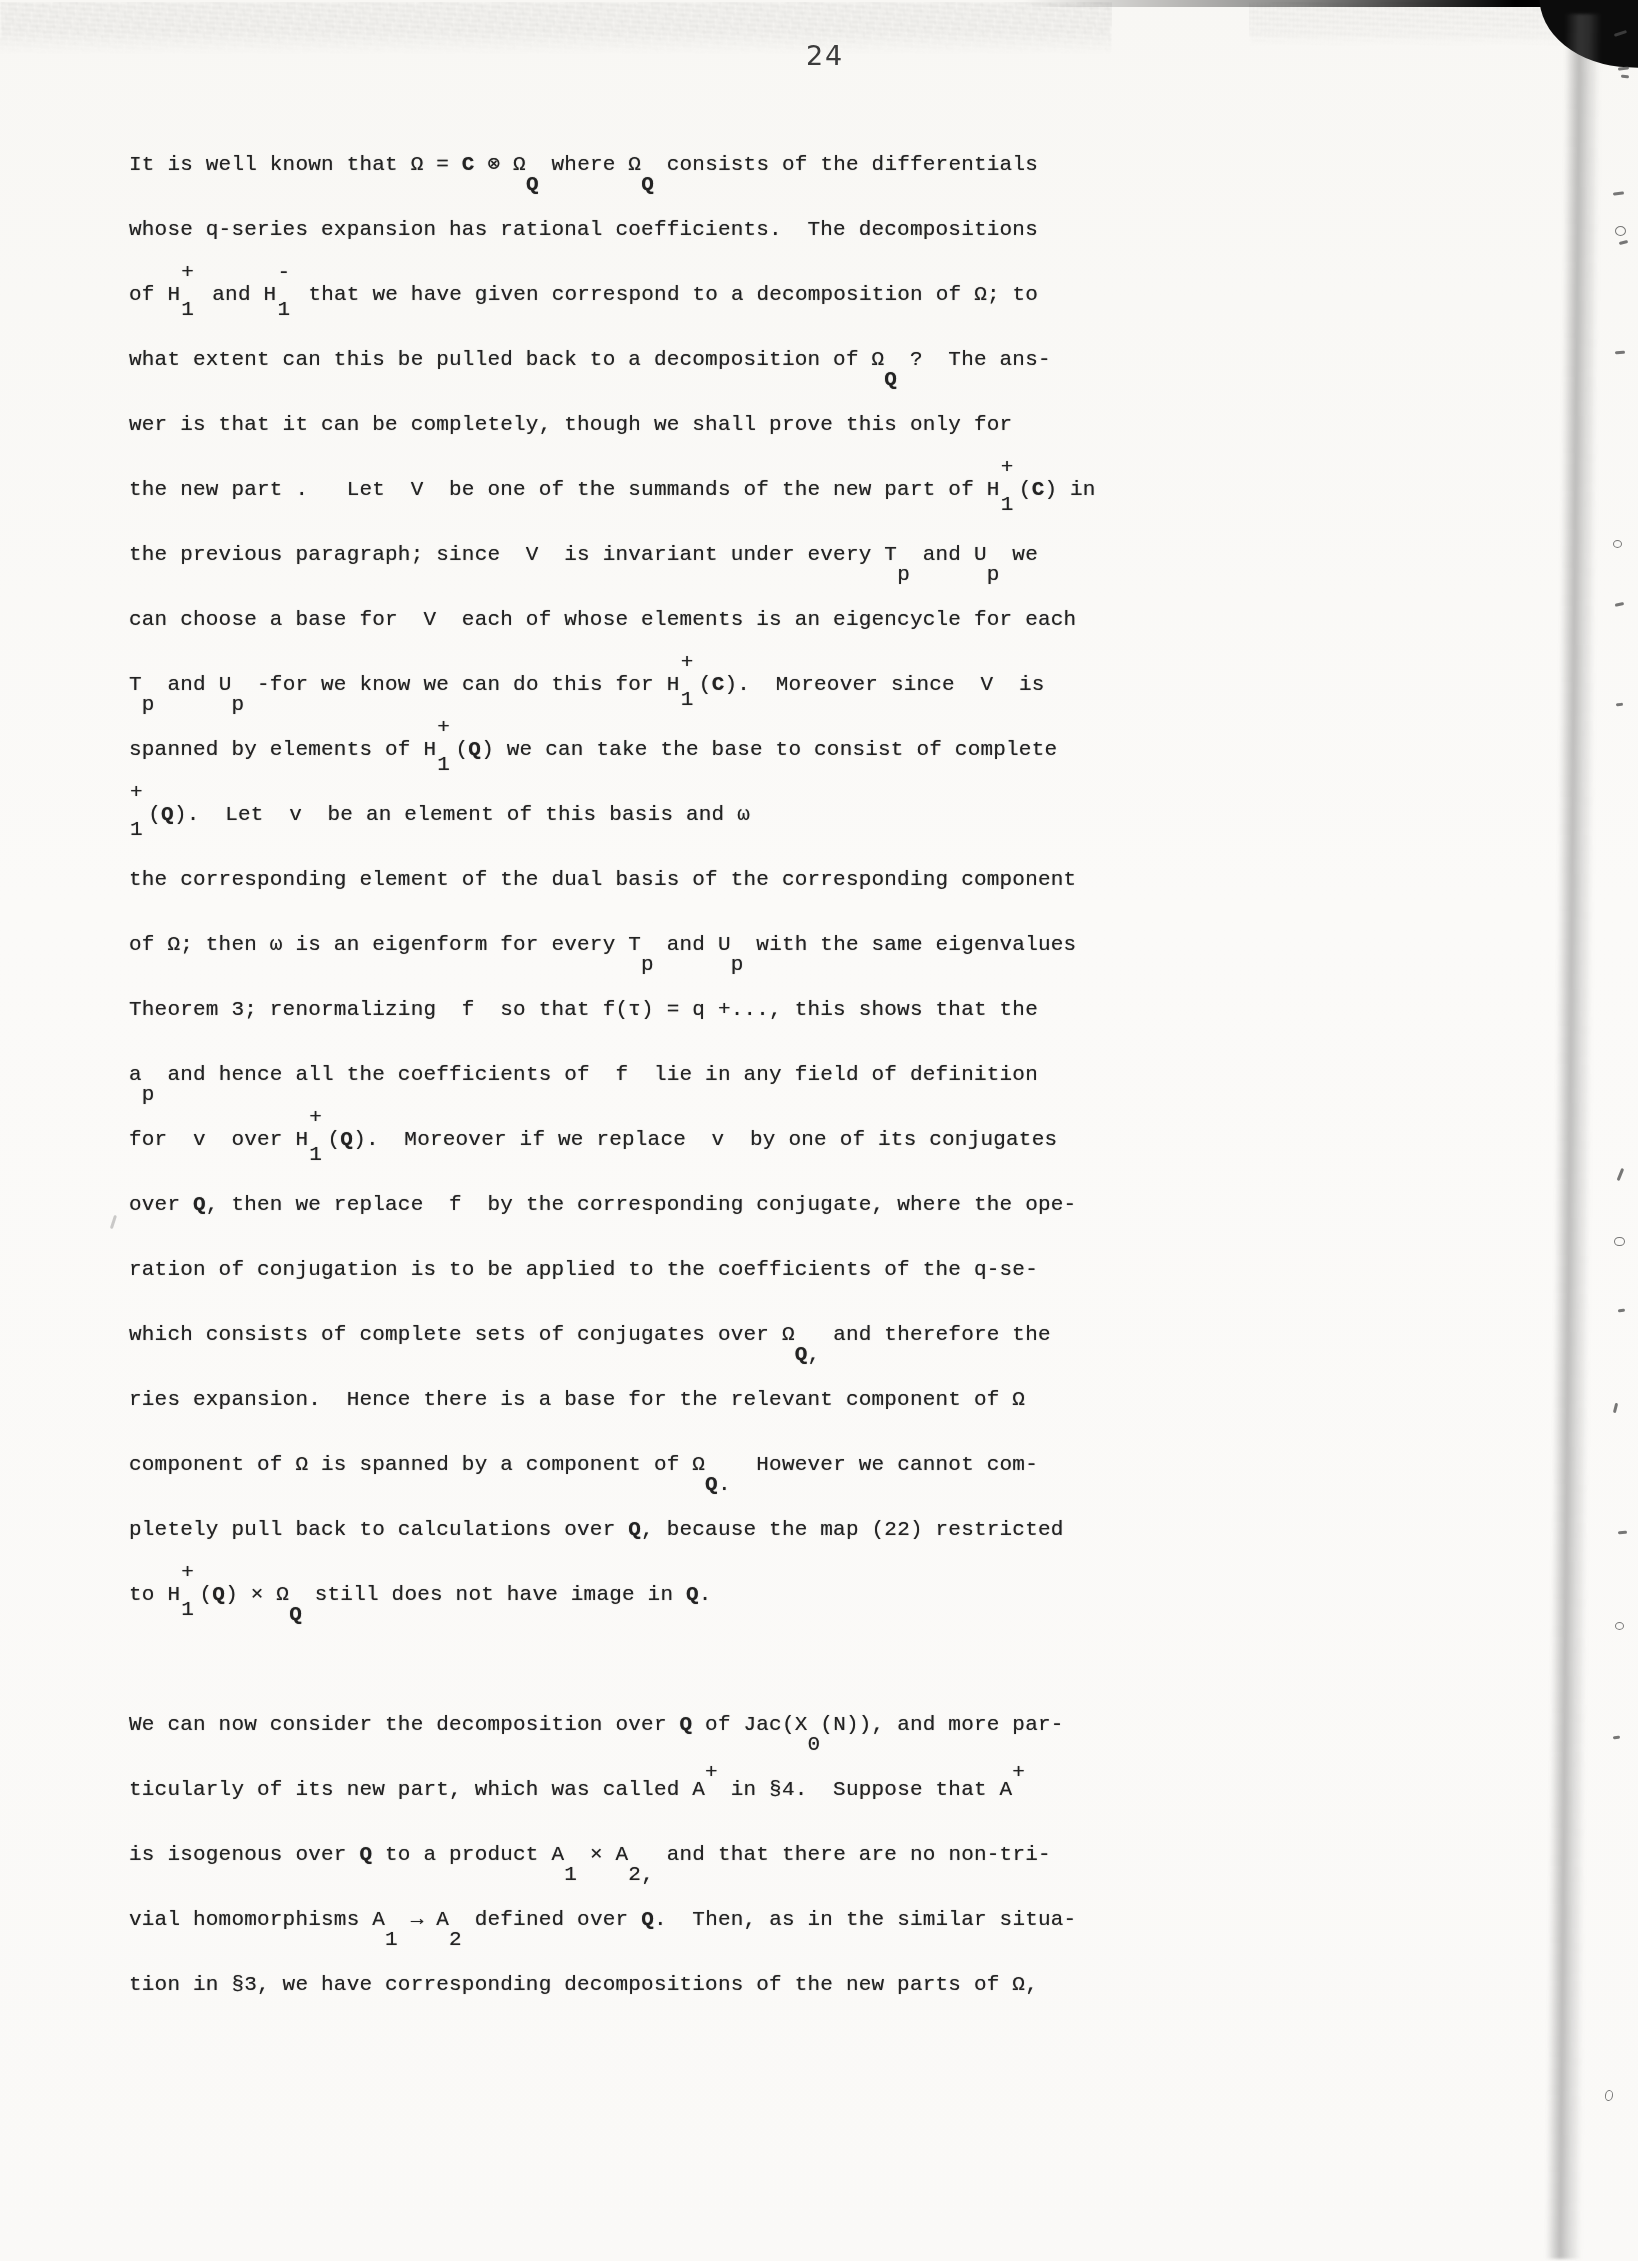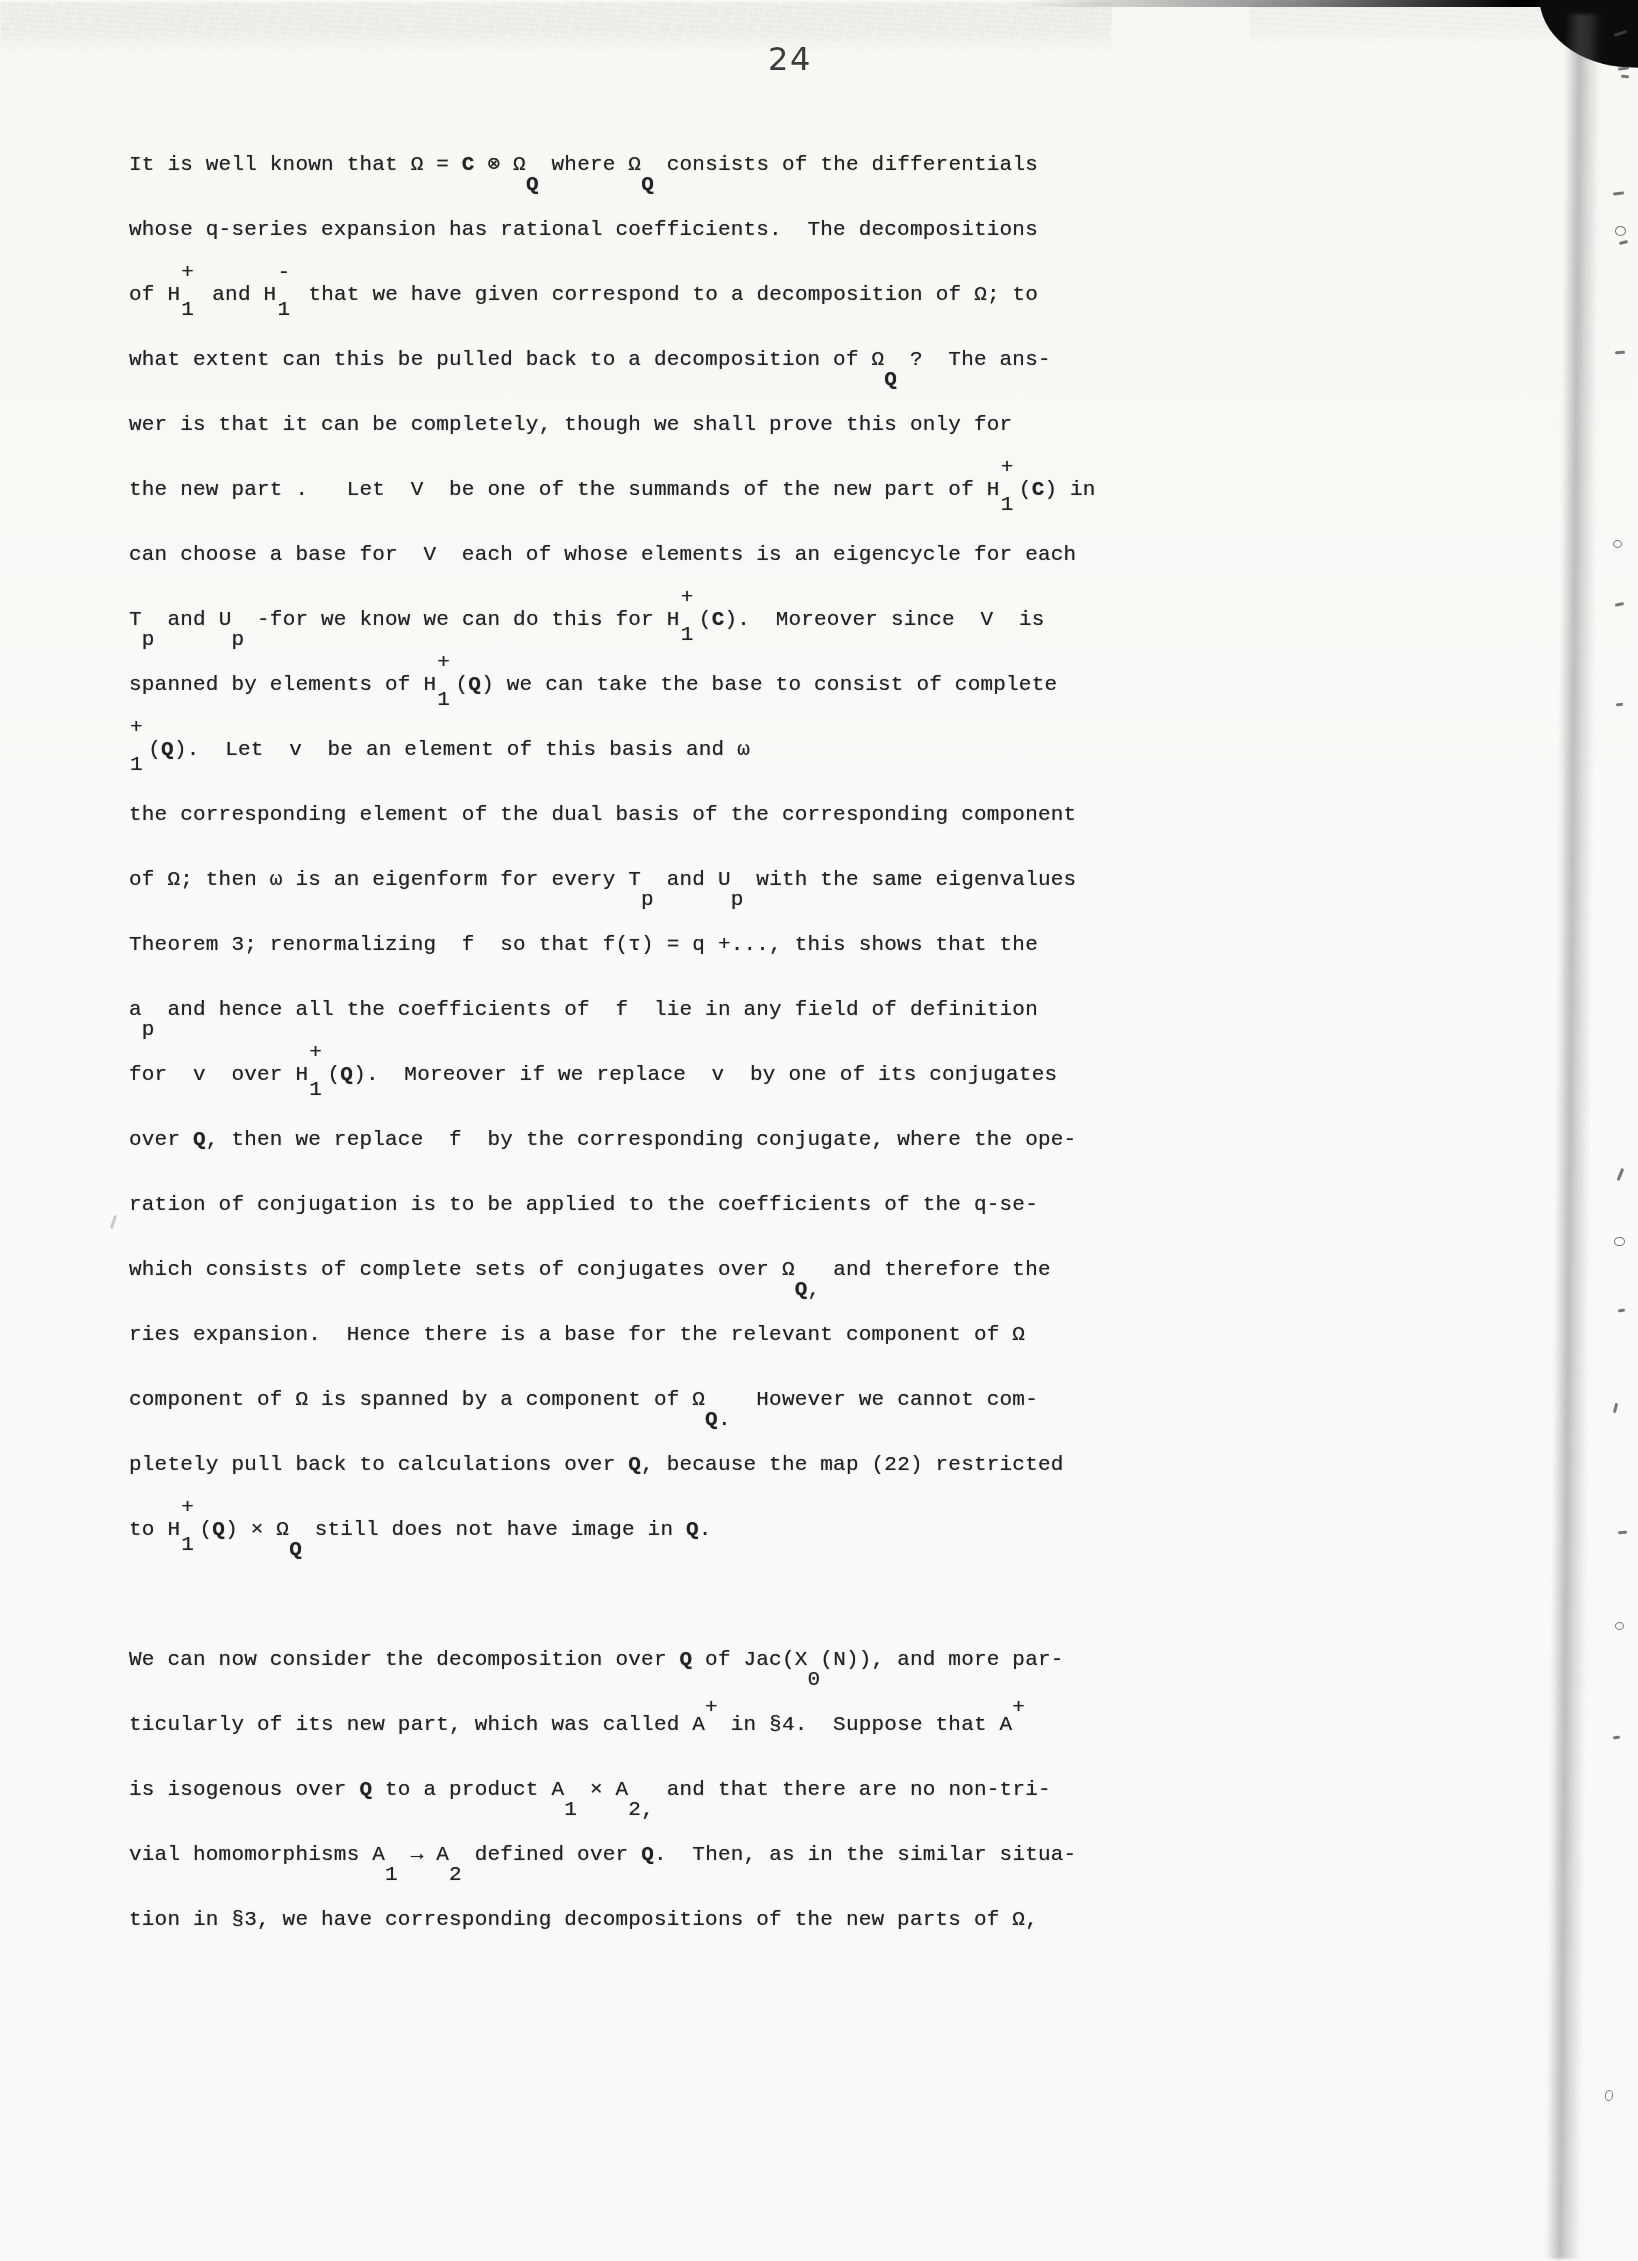--- a/index.html
+++ b/index.html
@@ -61,23 +61,23 @@
   .sp13{left:1618px;top:1309px;width:7.4px;height:3.4px;transform:rotate(-8deg);}
   .sp14{left:1614px;top:1403px;width:3.4px;height:10.2px;transform:rotate(14deg);}
   .sp15{left:1618px;top:1531px;width:8.5px;height:3.4px;transform:rotate(-4deg);}
   .sp16{left:1615px;top:1622px;width:7.4px;height:6.2px;}
   .sp17{left:1613px;top:1736px;width:6.8px;height:3.4px;transform:rotate(-6deg);}
   .sp18{left:1605px;top:2090px;width:5.7px;height:9px;transform:rotate(10deg);}
   .sp19{left:112px;top:1215px;width:2.8px;height:13.6px;transform:rotate(18deg);opacity:.28;}
 
   
   .page-number{
-    position:absolute;left:768px;top:40px;
+    position:absolute;left:806px;top:40px;
     font-family:"DejaVu Sans","Liberation Sans",sans-serif;
-    font-size:32px;color:#3c3c3c;letter-spacing:1.7px;
+    font-size:27px;color:#3c3c3c;letter-spacing:1.7px;
   }
 
   
   .text-block{
     position:absolute;left:129px;top:132px;
     color:#232323;font-size:21px;letter-spacing:0.2px;
     text-shadow:0 0 0.9px rgba(30,30,30,.6);
     filter:blur(0.2px);
   }
   .line{white-space:pre;height:65px;line-height:65px;}
@@ -125,20 +125,21 @@
 
   <div class="page-number">24</div>
 
   <div class="text-block">
       <div class="line"><span>It is well known that Ω = </span><span class="b">C</span><span> ⊗ Ω</span><span class="bsub">Q</span><span> where Ω</span><span class="bsub">Q</span><span> consists of the differentials</span></div>
       <div class="line"><span>whose q-series expansion has rational coefficients.  The decompositions</span></div>
       <div class="line"><span>of H</span><span class="st"><span class="st-sup">+</span><span class="st-sub">1</span></span><span> and H</span><span class="st"><span class="st-sup">-</span><span class="st-sub">1</span></span><span> that we have given correspond to a decomposition of Ω; to</span></div>
       <div class="line"><span>what extent can this be pulled back to a decomposition of Ω</span><span class="bsub">Q</span><span> ?  The ans-</span></div>
       <div class="line"><span>wer is that it can be completely, though we shall prove this only for</span></div>
       <div class="line"><span>the new part .   Let  V  be one of the summands of the new part of H</span><span class="st"><span class="st-sup">+</span><span class="st-sub">1</span></span><span>(</span><span class="b">C</span><span>) in</span></div>
+      <div class="line"><span>the previous paragraph; since  V  is invariant under every T</span><span class="sub">p</span><span> and U</span><span class="sub">p</span><span> we</span></div>
       <div class="line"><span>can choose a base for  V  each of whose elements is an eigencycle for each</span></div>
       <div class="line"><span>T</span><span class="sub">p</span><span> and U</span><span class="sub">p</span><span> -for we know we can do this for H</span><span class="st"><span class="st-sup">+</span><span class="st-sub">1</span></span><span>(</span><span class="b">C</span><span>).  Moreover since  V  is</span></div>
       <div class="line"><span>spanned by elements of H</span><span class="st"><span class="st-sup">+</span><span class="st-sub">1</span></span><span>(</span><span class="b">Q</span><span>) we can take the base to consist of complete</span></div>
       <div class="line"><span class="st"><span class="st-sup">+</span><span class="st-sub">1</span></span><span>(</span><span class="b">Q</span><span>).  Let  v  be an element of this basis and ω</span></div>
       <div class="line"><span>the corresponding element of the dual basis of the corresponding component</span></div>
       <div class="line"><span>of Ω; then ω is an eigenform for every T</span><span class="sub">p</span><span> and U</span><span class="sub">p</span><span> with the same eigenvalues</span></div>
       <div class="line"><span>Theorem 3; renormalizing  f  so that f(τ) = q +..., this shows that the</span></div>
       <div class="line"><span>a</span><span class="sub">p</span><span> and hence all the coefficients of  f  lie in any field of definition</span></div>
       <div class="line"><span>for  v  over H</span><span class="st"><span class="st-sup">+</span><span class="st-sub">1</span></span><span>(</span><span class="b">Q</span><span>).  Moreover if we replace  v  by one of its conjugates</span></div>
       <div class="line"><span>over </span><span class="b">Q</span><span>, then we replace  f  by the corresponding conjugate, where the ope-</span></div>

